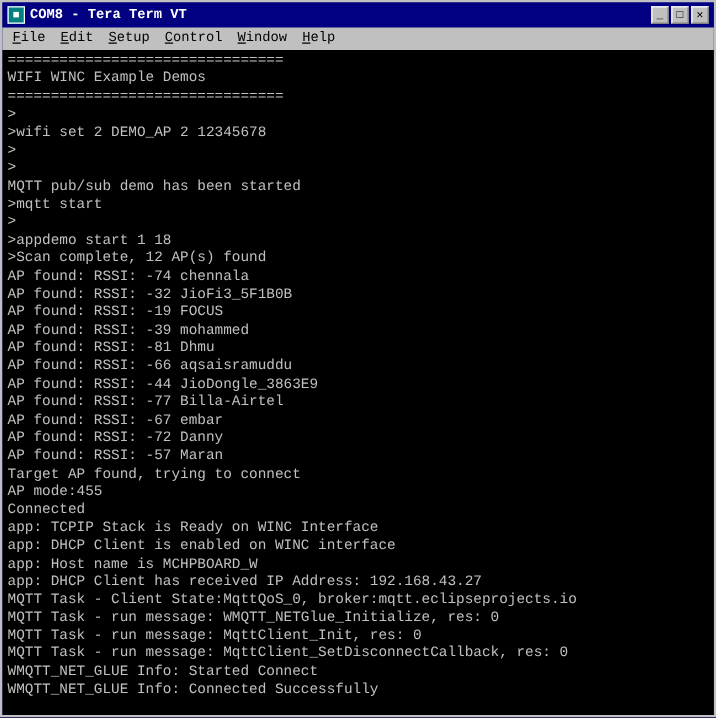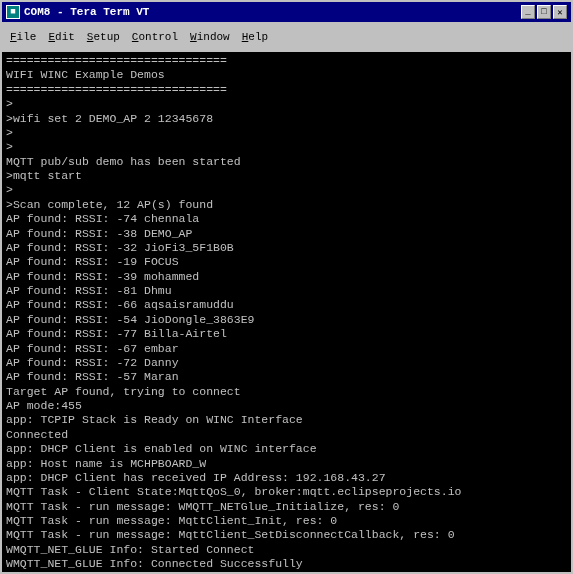--- a/index.html
+++ b/index.html
@@ -72,21 +72,21 @@
       font-size: 9px;
       color: black;
       cursor: pointer;
     }
 
     .menu-bar {
       background: #c0c0c0;
       display: flex;
       gap: 0;
       padding: 1px 2px;
-      height: 30px;
+      height: 18px;
       align-items: center;
       flex-shrink: 0;
     }
 
     .menu-item {
       padding: 1px 6px;
       font-size: 11px;
       color: black;
       cursor: pointer;
       font-family: 'Courier New', Courier, monospace;
@@ -141,37 +141,37 @@
   <span class="line">================================</span>
       <span class="line">WIFI WINC Example Demos</span>
       <span class="line">================================</span>
       <span class="line">&gt;</span>
       <span class="line">&gt;wifi set 2 DEMO_AP 2 12345678</span>
       <span class="line">&gt;</span>
       <span class="line">&gt;</span>
       <span class="line">MQTT pub/sub demo has been started</span>
       <span class="line">&gt;mqtt start</span>
       <span class="line">&gt;</span>
+      <span class="line">&gt;appdemo start 1 18</span>
       <span class="line">&gt;Scan complete, 12 AP(s) found</span>
       <span class="line">AP found: RSSI: -74 chennala</span>
-      <span class="line">AP found: RSSI: -38 DEMO_AP</span>
       <span class="line">AP found: RSSI: -32 JioFi3_5F1B0B</span>
       <span class="line">AP found: RSSI: -19 FOCUS</span>
       <span class="line">AP found: RSSI: -39 mohammed</span>
       <span class="line">AP found: RSSI: -81 Dhmu</span>
       <span class="line">AP found: RSSI: -66 aqsaisramuddu</span>
-      <span class="line">AP found: RSSI: -54 JioDongle_3863E9</span>
+      <span class="line">AP found: RSSI: -44 JioDongle_3863E9</span>
       <span class="line">AP found: RSSI: -77 Billa-Airtel</span>
       <span class="line">AP found: RSSI: -67 embar</span>
       <span class="line">AP found: RSSI: -72 Danny</span>
       <span class="line">AP found: RSSI: -57 Maran</span>
       <span class="line">Target AP found, trying to connect</span>
       <span class="line">AP mode:455</span>
+      <span class="line">Connected</span>
       <span class="line">app: TCPIP Stack is Ready on WINC Interface</span>
-      <span class="line">Connected</span>
       <span class="line">app: DHCP Client is enabled on WINC interface</span>
       <span class="line">app: Host name is MCHPBOARD_W</span>
       <span class="line">app: DHCP Client has received IP Address: 192.168.43.27</span>
       <span class="line">MQTT Task - Client State:MqttQoS_0, broker:mqtt.eclipseprojects.io</span>
       <span class="line">MQTT Task - run message: WMQTT_NETGlue_Initialize, res: 0</span>
       <span class="line">MQTT Task - run message: MqttClient_Init, res: 0</span>
       <span class="line">MQTT Task - run message: MqttClient_SetDisconnectCallback, res: 0</span>
       <span class="line">WMQTT_NET_GLUE Info: Started Connect</span>
       <span class="line">WMQTT_NET_GLUE Info: Connected Successfully</span>
     </div>

